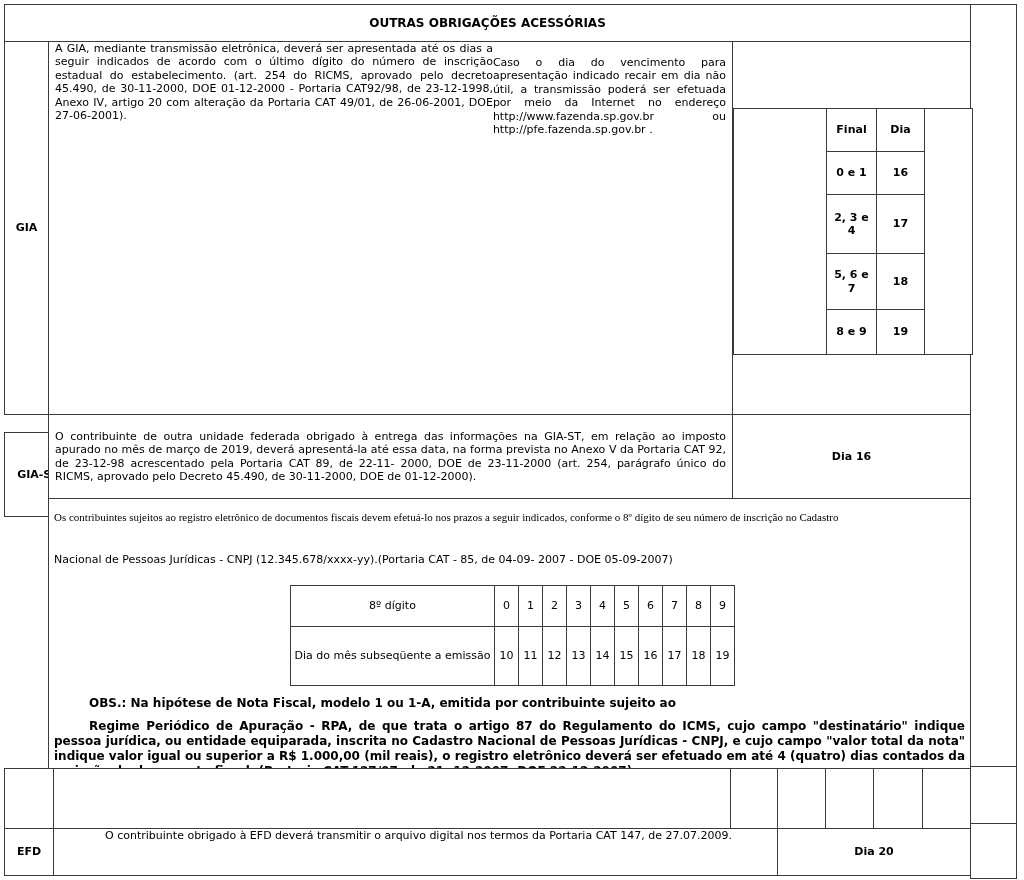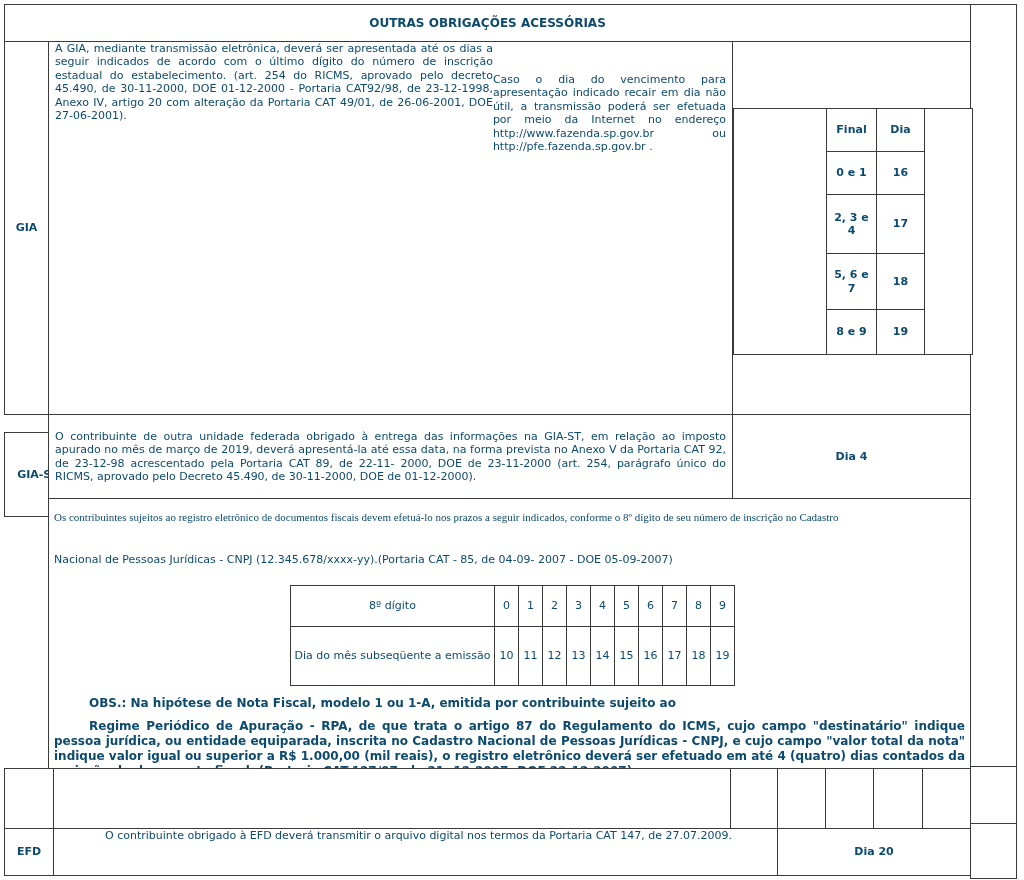--- a/index.html
+++ b/index.html
@@ -1,29 +1,29 @@
 <!DOCTYPE html>
 <html><head>
 <meta charset="utf-8">
 <style>
   html,body{margin:0;padding:0;background:#fff;}
   .page{position:relative;width:1024px;height:880px;background:#fff;
-        font-family:"DejaVu Sans","Liberation Sans",sans-serif;color:#0c4a6e;}
+        font-family:"DejaVu Sans","Liberation Sans",sans-serif;color:#000000;}
   .cell{position:absolute;box-sizing:border-box;border:1px solid #3a3a3a;background:#fff;}
   .center{display:flex;align-items:center;justify-content:center;text-align:center;}
   .vcenter{display:flex;flex-direction:row;justify-content:center;}
   .bold{font-weight:bold;}
   .t11{font-size:11px;line-height:1.22;}
   .t10{font-size:12px;line-height:1.24;font-weight:bold;}
   .t12{font-size:12px;}
   .just{text-align:justify;}
   .label{font-size:11px;font-weight:bold;text-align:center;line-height:1.2;}
   .pad{padding:0 6px;}
   p{margin:0;}
-  .mt{margin-top:31px;}
+  .mt{margin-top:14px;}
   table{border-collapse:collapse;table-layout:fixed;}
   td{border:1px solid #3a3a3a;font-size:11px;text-align:center;vertical-align:middle;
      padding:1px 2px;box-sizing:border-box;background:#fff;line-height:1.2;}
   .gia-sub{position:absolute;left:0;top:66px;width:239px;}
   .gia-sub td{font-weight:bold;}
   .digit-tbl{position:absolute;left:241px;top:86px;width:444px;}
   .abs{position:absolute;}
 </style>
 </head>
 <body>
@@ -75,21 +75,21 @@
         <td>19</td>
       </tr>
     </tbody>
       </table>
   </div>
 
   <div class="cell center label" style="left:4px;top:432px;width:68px;height:85px;">GIA-ST</div>
   <div class="cell vcenter t11 pad" style="left:48px;top:414px;width:685px;height:85px;align-items:center;">
     <p class="just">O contribuinte de outra unidade federada obrigado à entrega das informações na GIA-ST, em relação ao imposto apurado no mês de março de 2019, deverá apresentá-la até essa data, na forma prevista no Anexo V da Portaria CAT 92, de 23-12-98 acrescentado pela Portaria CAT 89, de 22-11- 2000, DOE de 23-11-2000 (art. 254, parágrafo único do RICMS, aprovado pelo Decreto 45.490, de 30-11-2000, DOE de 01-12-2000).</p>
   </div>
-  <div class="cell center bold t11" style="left:732px;top:414px;width:239px;height:85px;">Dia 4</div>
+  <div class="cell center bold t11" style="left:732px;top:414px;width:239px;height:85px;">Dia 16</div>
 
 
   <div class="cell" style="left:48px;top:498px;width:923px;height:271px;">
     <p class="abs just t11" style="left:5px;right:5px;top:12px;font-family:Liberation Serif, serif;">Os contribuintes sujeitos ao registro eletrônico de documentos fiscais devem efetuá-lo nos prazos a seguir indicados, conforme o 8º dígito de seu número de inscrição no Cadastro</p>
     <p class="abs t11" style="left:5px;right:5px;top:54px;">Nacional de Pessoas Jurídicas - CNPJ (12.345.678/xxxx-yy).(Portaria CAT - 85, de 04-09- 2007 - DOE 05-09-2007)</p>
 
     <table class="digit-tbl">
       <colgroup>
         <col style="width:204px">
           <col style="width:24px">

